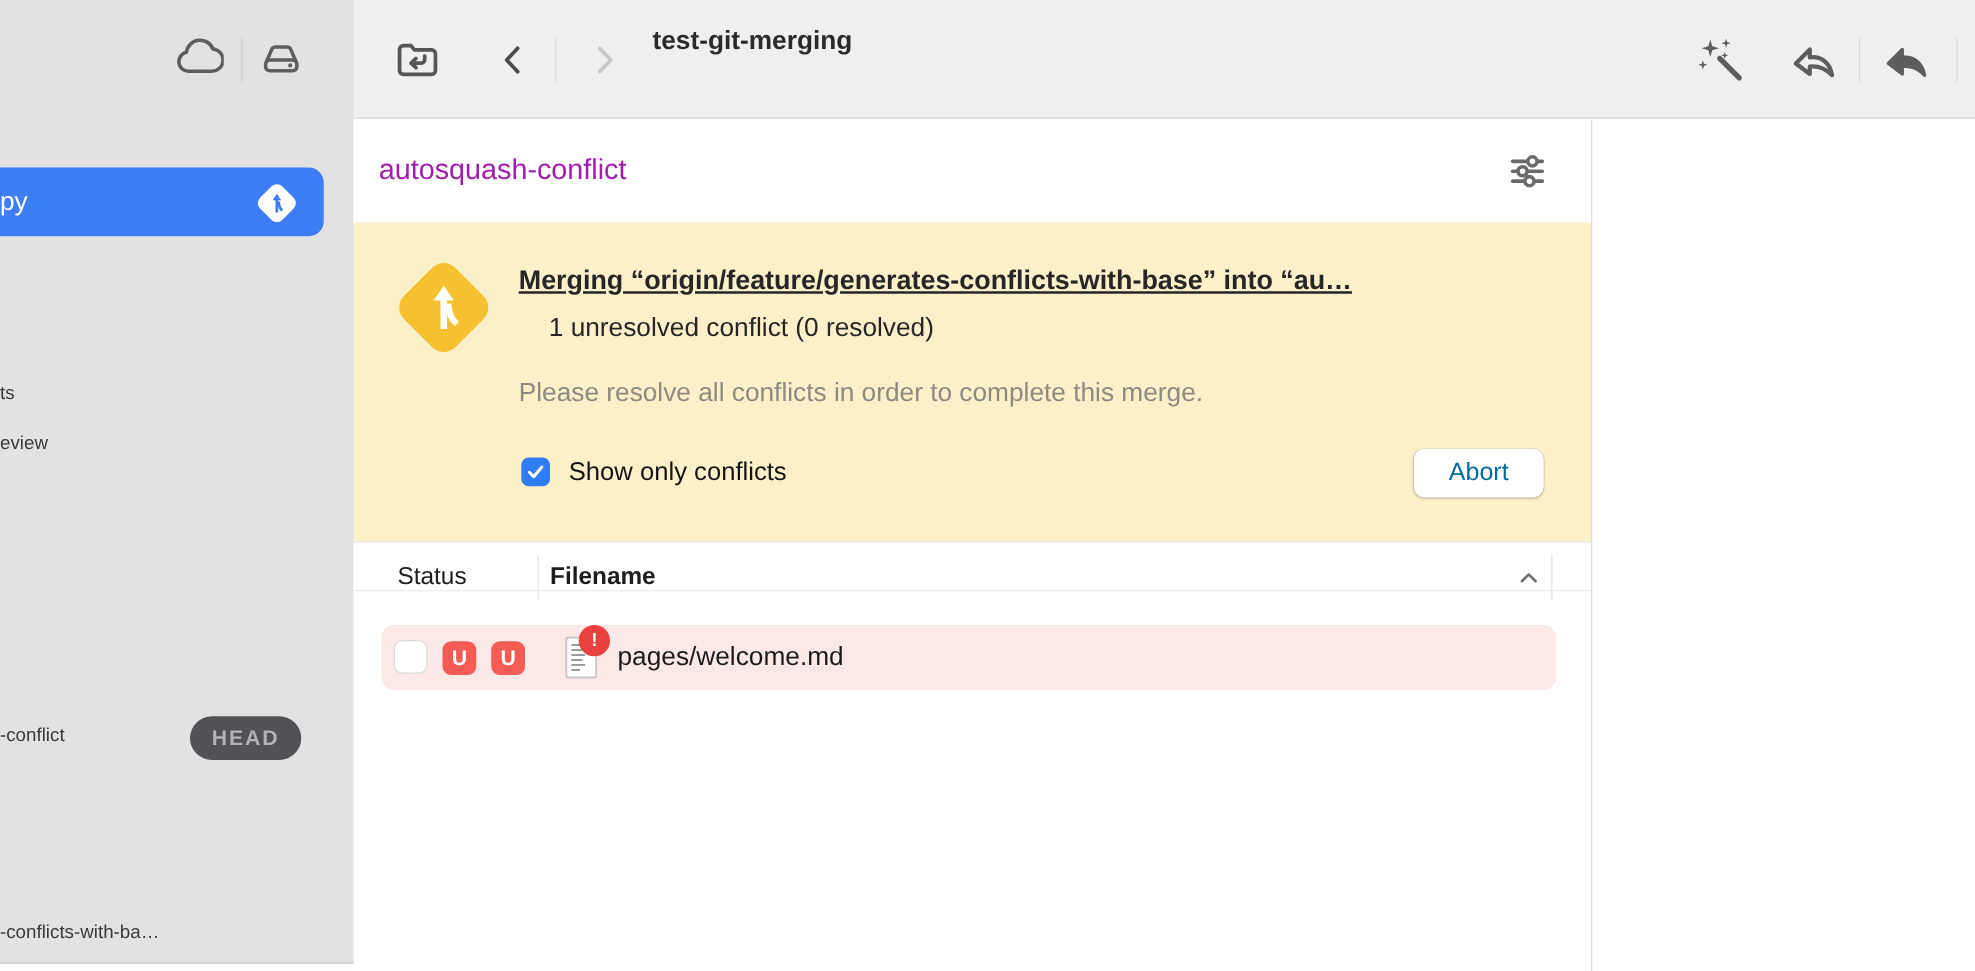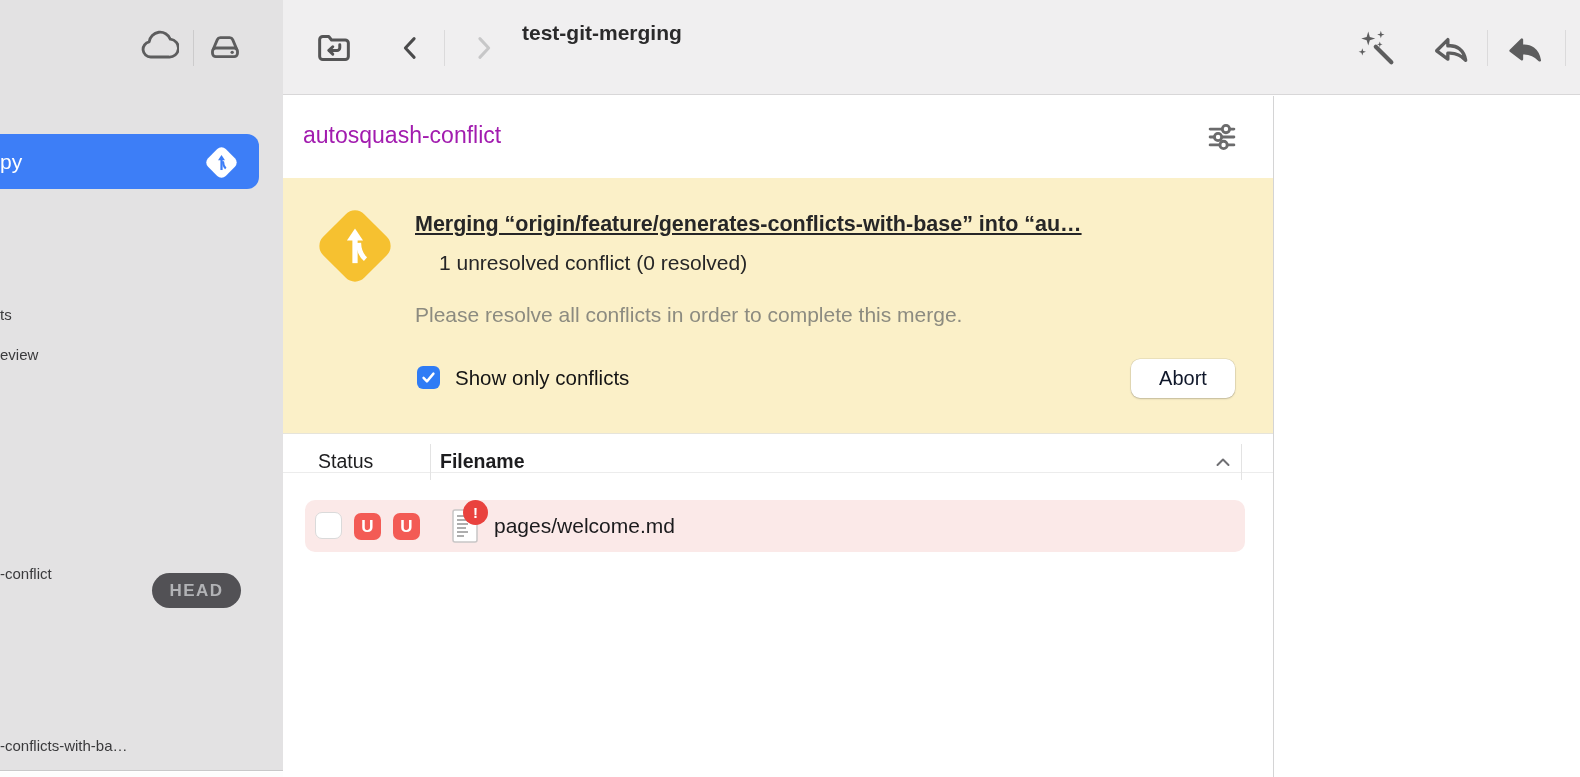--- a/index.html
+++ b/index.html
@@ -22,21 +22,21 @@
   .side-selected .lbl { color:#fff; font-size:21px; margin-left:0px; }
   .side-badge { position:absolute; right:20px; top:10px; width:36px; height:36px;
                 display:flex; align-items:center; justify-content:center; }
   .mini-diamond { width:25px; height:25px; background:#fff; border-radius:6px;
                   transform:rotate(45deg); display:flex; align-items:center; justify-content:center; }
   .mini-diamond svg { transform:rotate(-45deg); }
 
   .side-item { position:absolute; left:0; font-size:15px; color:#3a3a3c; }
   .side-item.i1 { top:306px; }
   .side-item.i2 { top:346px; }
-  .side-item.i3 { top:565px;text-align:center; }
+  .side-item.i3 { top:580px;text-align:center; }
   .side-item.i4 { top:737px; }
   .head-pill { position:absolute; left:152px; top:573px; width:89px; height:35px;
                background:#525155; border-radius:18px; display:flex; align-items:center;
                justify-content:center; color:#b2b3b6; font-weight:bold; font-size:17px;
                letter-spacing:1.5px; }
 
   
   .toolbar { position:absolute; left:283px; top:0; width:1297px; height:95px;
              background:#f0eff0; border-bottom:1px solid #d8d7d8; }
   .tb-folder { position:absolute; left:28px; top:25px; width:46px; height:46px; }
@@ -68,21 +68,21 @@
                    transform:rotate(45deg); display:flex; align-items:center; justify-content:center; }
   .merge-diamond svg { transform:rotate(-45deg); }
   .banner-title { position:absolute; left:132px; top:34px; font-size:21.5px; font-weight:bold; color:#262627;text-decoration:underline; }
   .banner-summary { position:absolute; left:132px; top:73px; font-size:21px; color:#262627;margin-left:24px; }
   .banner-instruction { position:absolute; left:132px; top:125px; font-size:21px; color:#8c8b80; }
   .chk { position:absolute; left:134px; top:188px; width:23px; height:23px; background:#2f7cf5;
          border-radius:6px; display:flex; align-items:center; justify-content:center; }
   .chk-label { position:absolute; left:172px; top:188px; font-size:20.5px; color:#141414; }
   .abort-btn { position:absolute; right:38px; top:181px; width:104px; height:39px; background:#fff;
                border:none; border-radius:9px; font-family:"Liberation Sans",sans-serif;
-               font-size:20px; color:#0f172a;
+               font-size:20px; color:#0369a1;
                box-shadow:0 0 0 0.5px rgba(0,0,0,0.12), 0 1px 2px rgba(0,0,0,0.18); }
 
   
   .table-head { position:relative; height:40px; background:#fff;
                 border-top:1px solid #e6e4da; border-bottom:1px solid #ececec; }
   .th-status { position:absolute; left:35px; top:16px; font-size:19.5px; color:#1d1d1f; }
   .th-sep1 { position:absolute; left:147px; top:10px; width:1px; height:36px; background:#e3e3e3; }
   .th-filename { position:absolute; left:157px; top:16px; font-size:19.5px; font-weight:bold; color:#1d1d1f; }
   .th-chevron { position:absolute; left:928px; top:17px; width:24px; height:24px; }
   .th-sep2 { position:absolute; left:958px; top:10px; width:1px; height:36px; background:#e3e3e3; }

